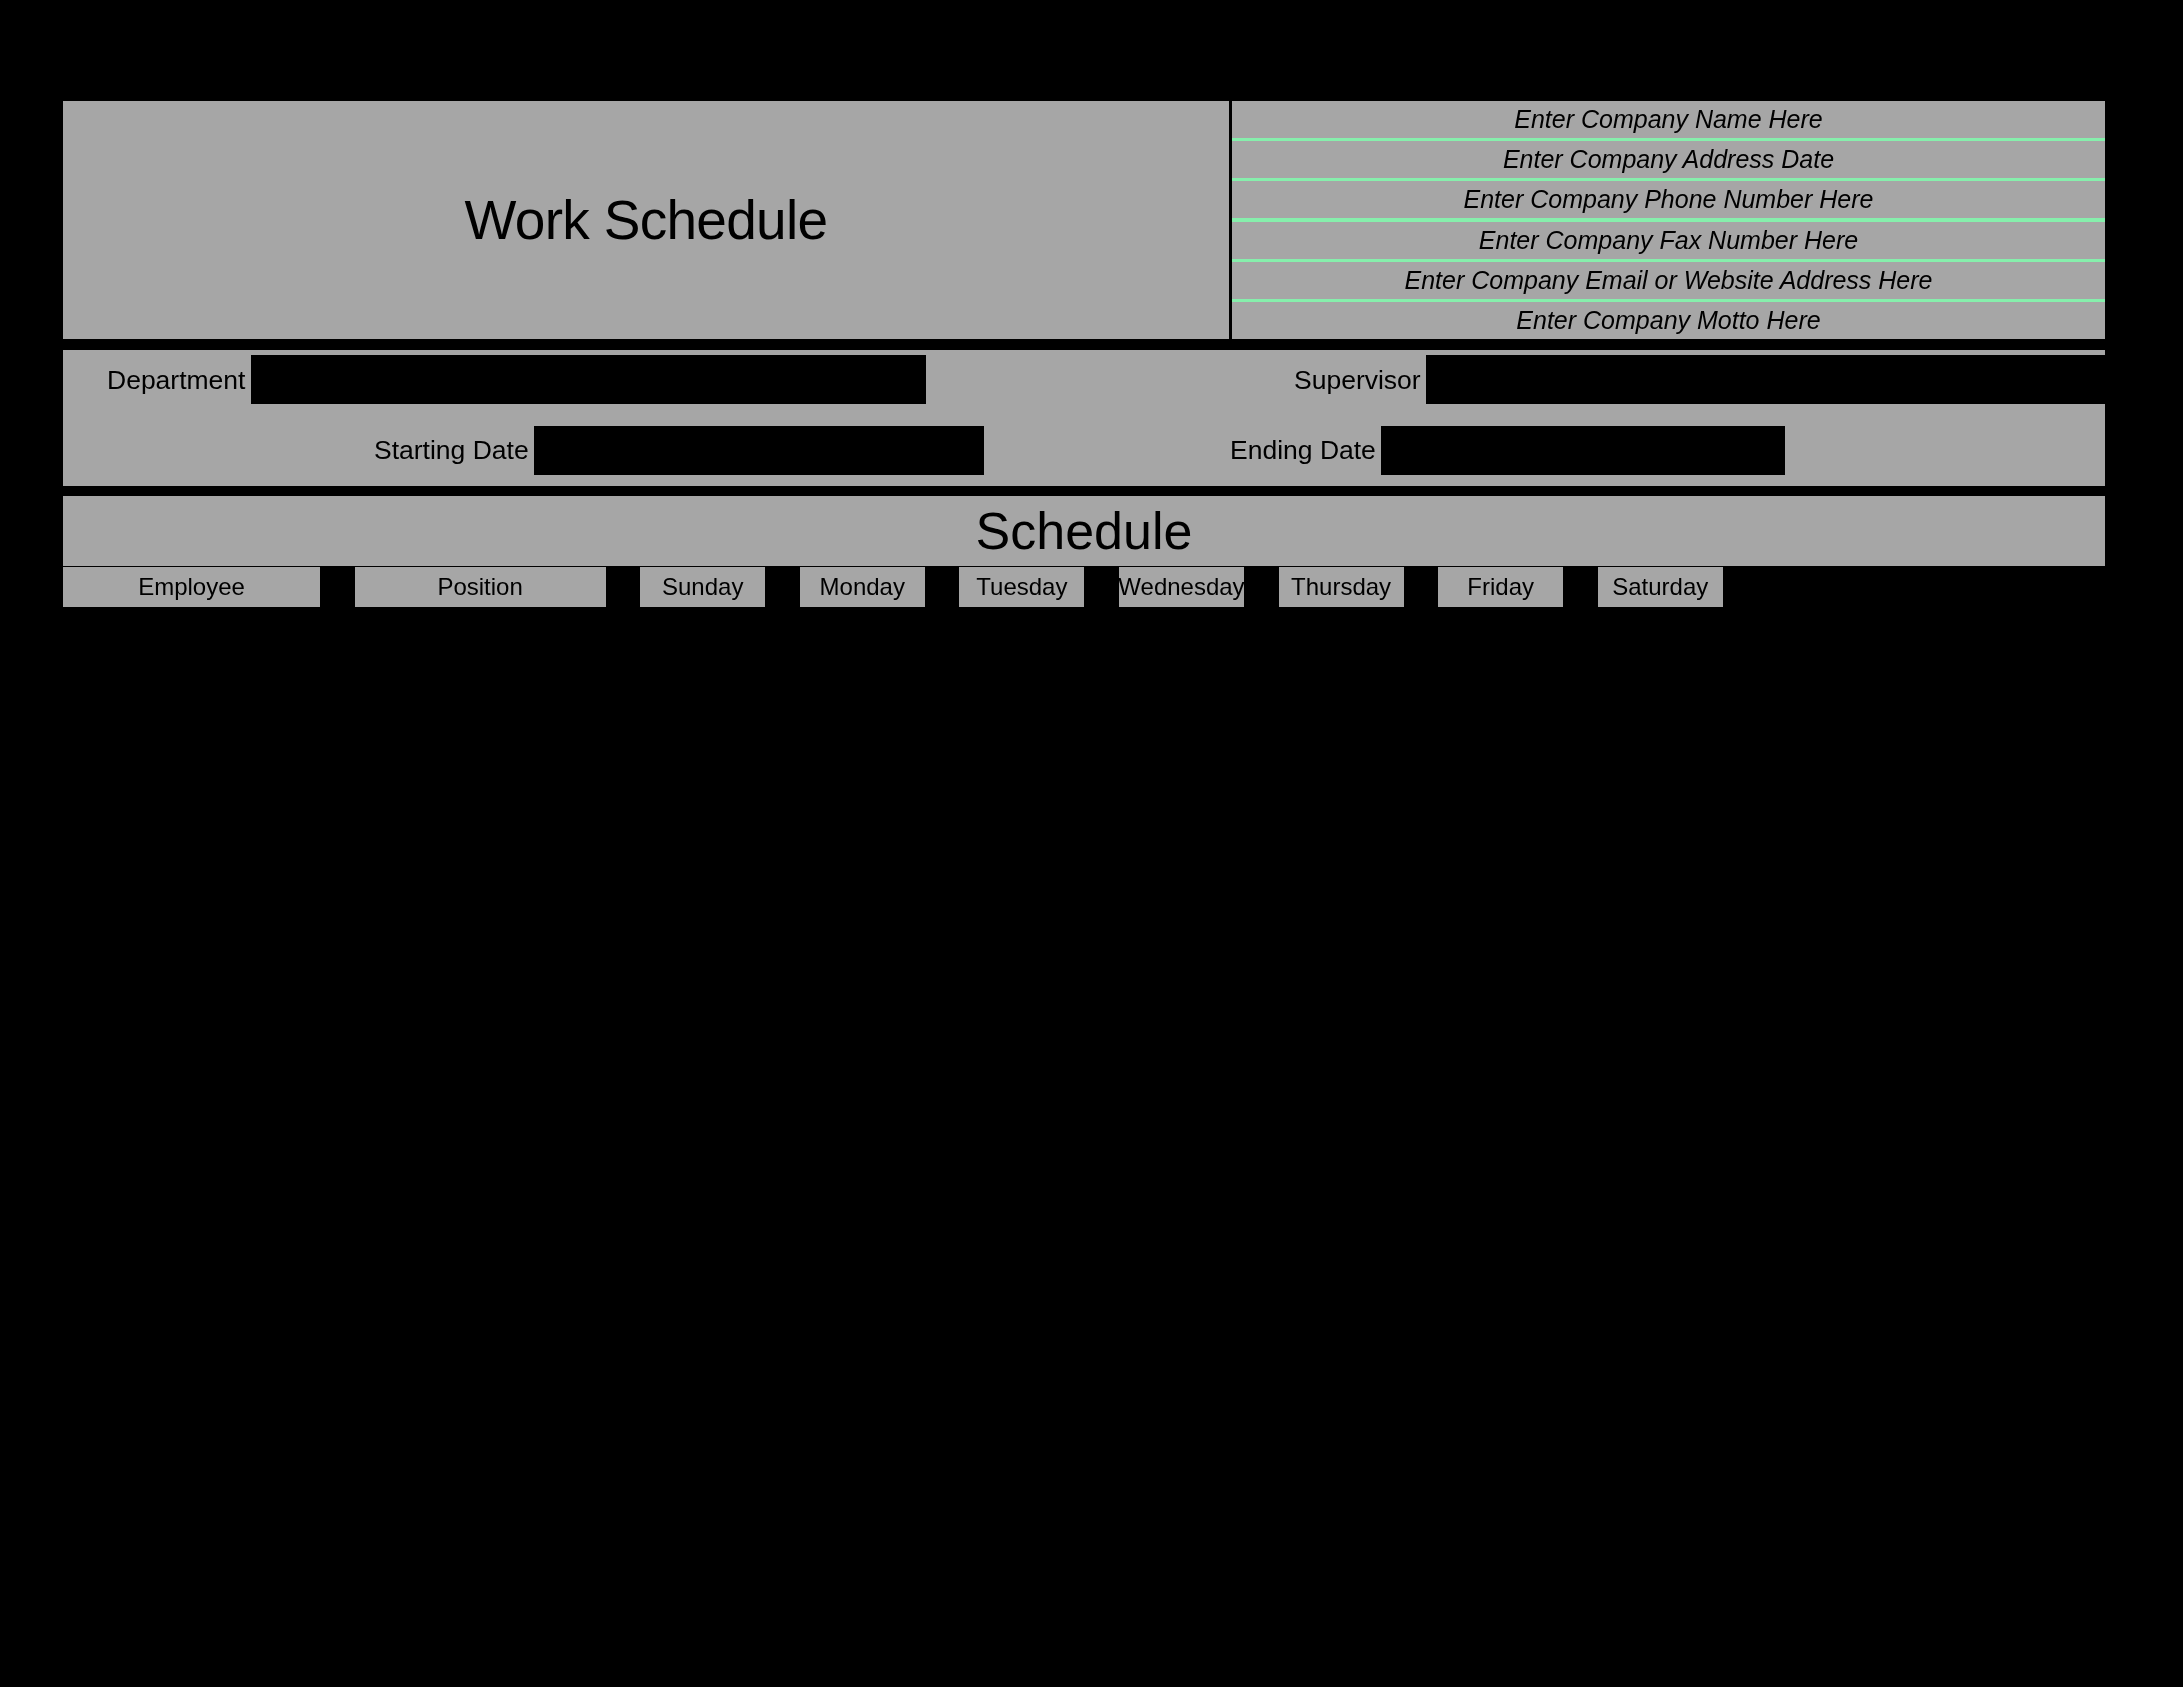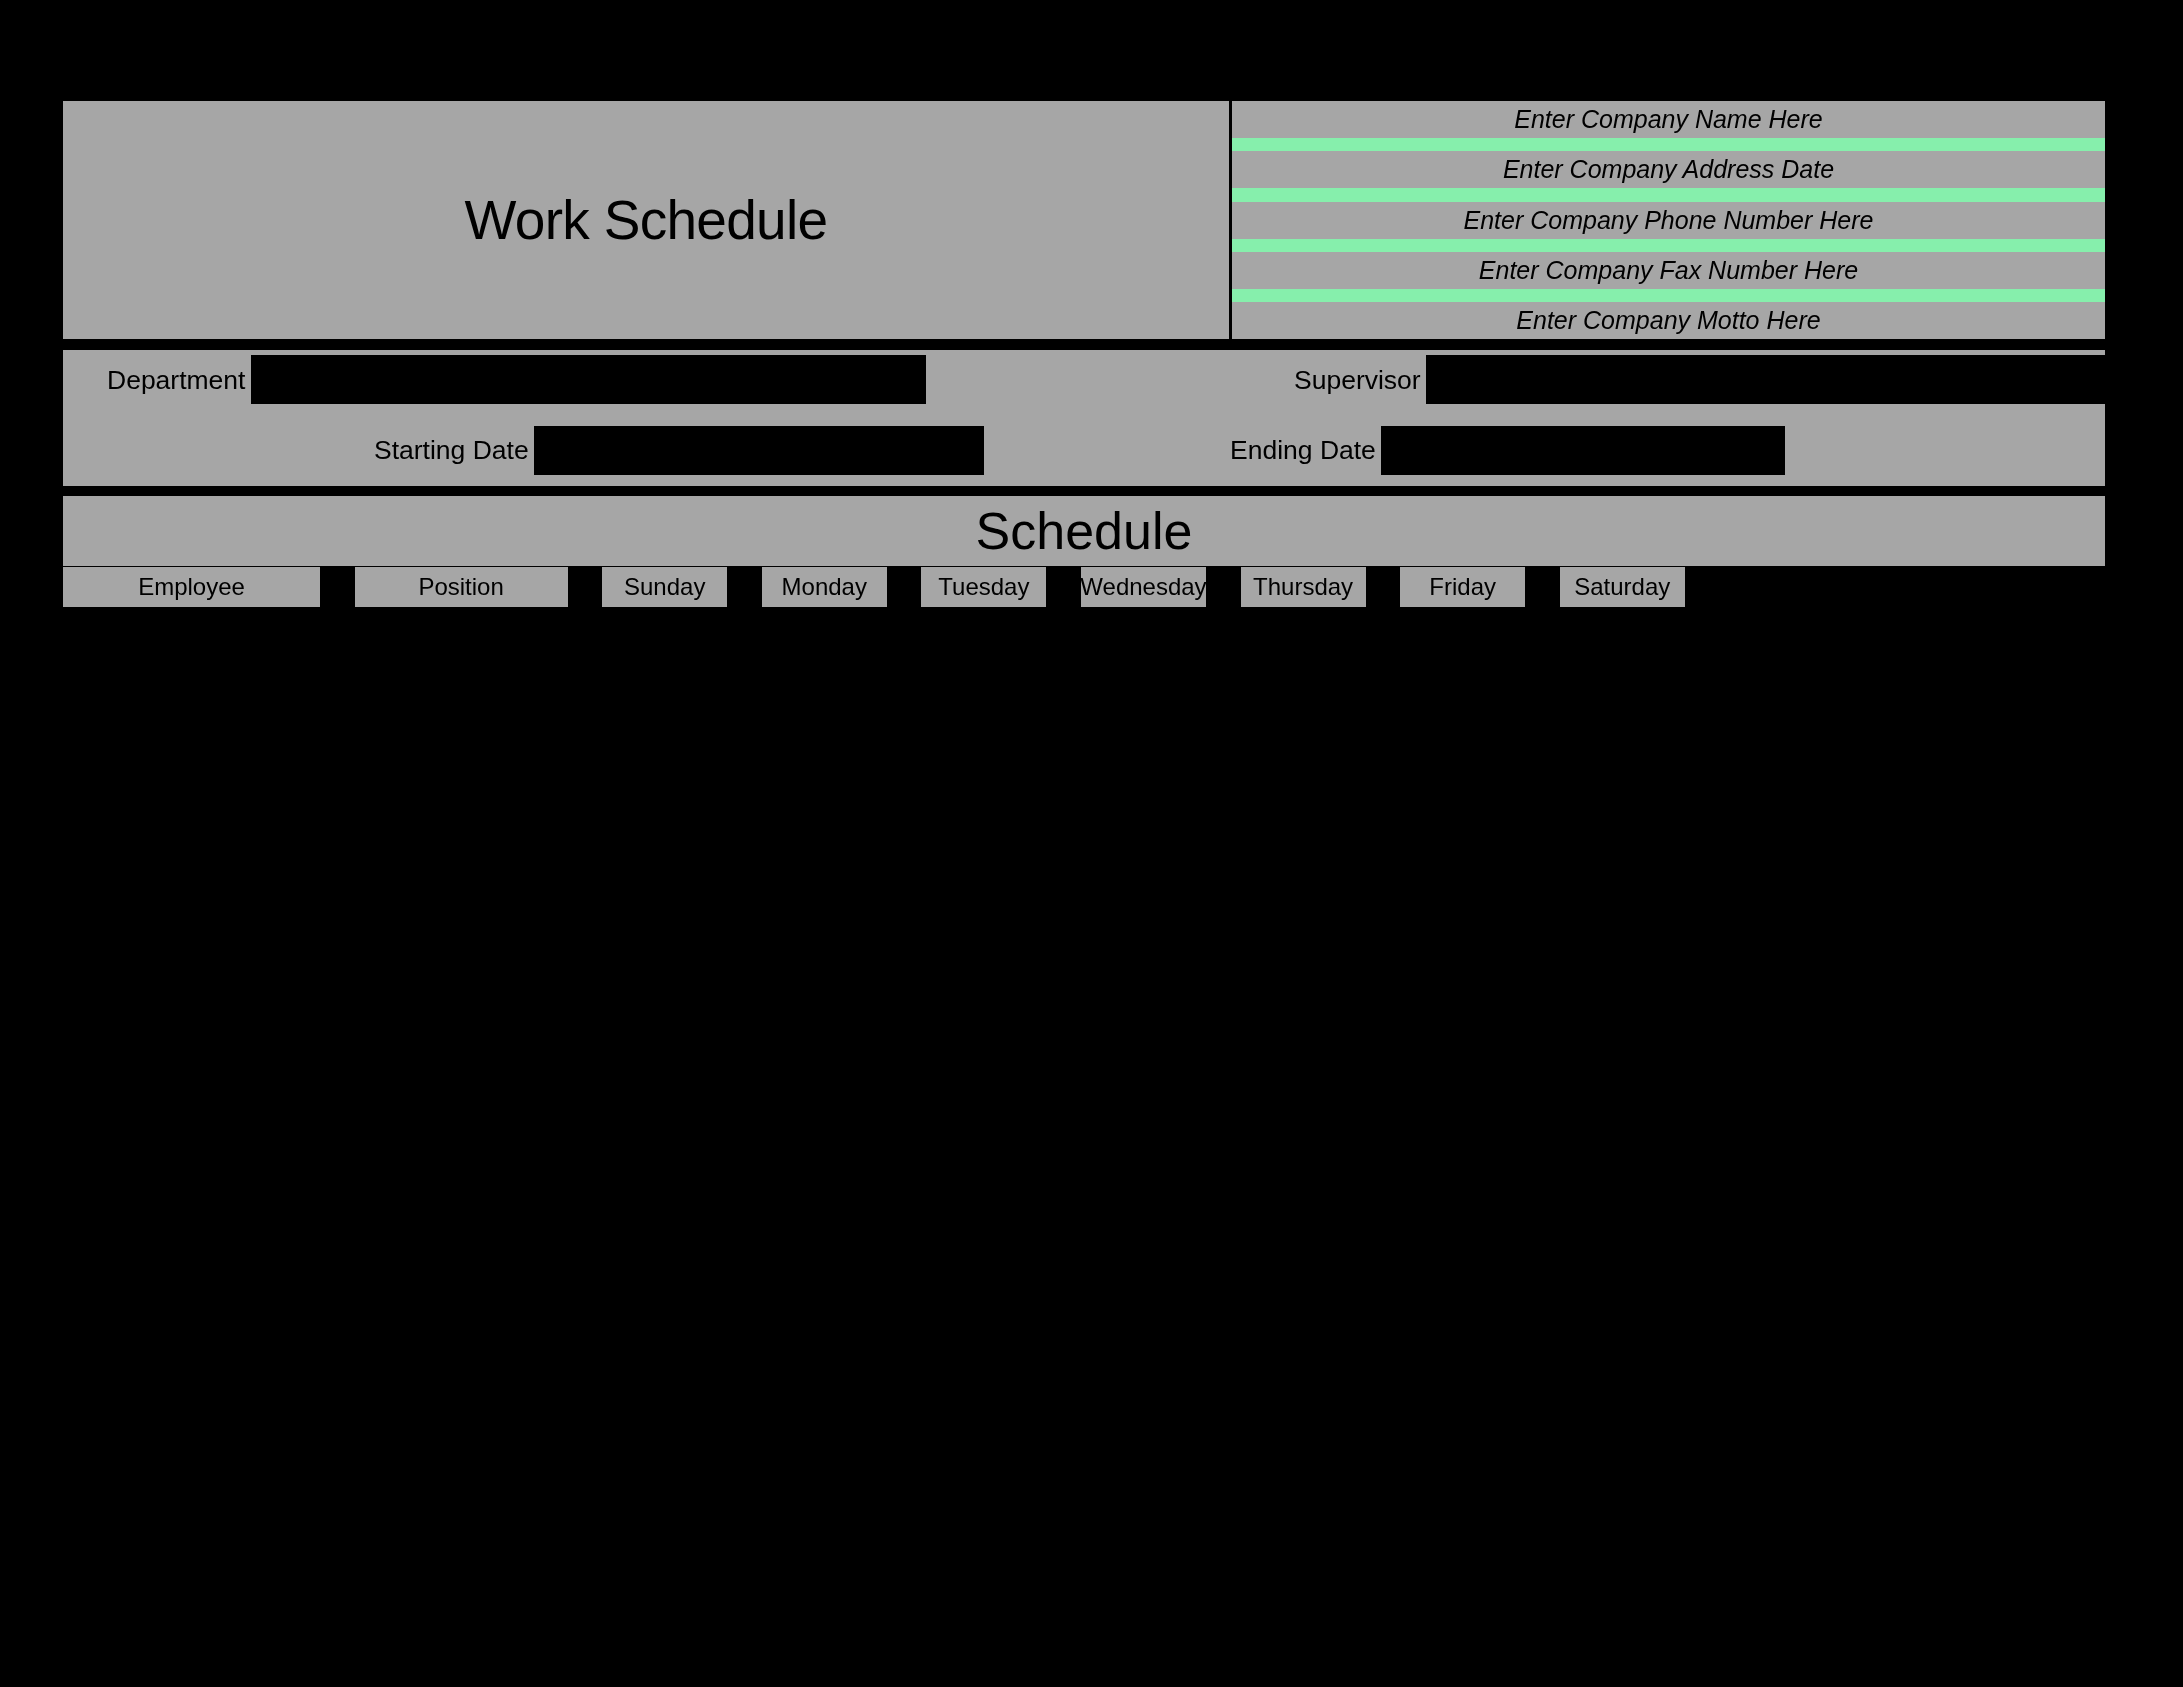--- a/index.html
+++ b/index.html
@@ -163,21 +163,21 @@
   }
   .col-header:last-child { margin-right: 0; }
   .col-header span {
     font-size: 24px;
     line-height: 1;
     color: #000000;
     white-space: nowrap;
     font-weight: 400;
   }
   .col-employee { width: 257px; }
-  .col-position { width: 213px; }
+  .col-position { width: 251px; }
   .col-day      { width: 125px; }
 </style>
 </head>
 <body>
 
 <div class="page">
 
   <div class="panel" id="title-block">
     <div id="doc-title">Work Schedule</div>
   </div>
@@ -189,20 +189,23 @@
     <div class="company-row">
       <span>Enter Company Address Date</span>
     </div>
     <div class="company-row">
       <span>Enter Company Phone Number Here</span>
     </div>
     <div class="company-row">
       <span>Enter Company Fax Number Here</span>
     </div>
     <div class="company-row">
+      <span>Enter Company Email or Website Address Here</span>
+    </div>
+    <div class="company-row">
       <span>Enter Company Motto Here</span>
     </div>
   </div>
 
   <div class="panel" id="info-block">
 
     <div class="info-row" id="info-row-1">
       <div class="field" id="field-department">
         <span class="field-label">Department</span>
         <div class="field-input"></div>

